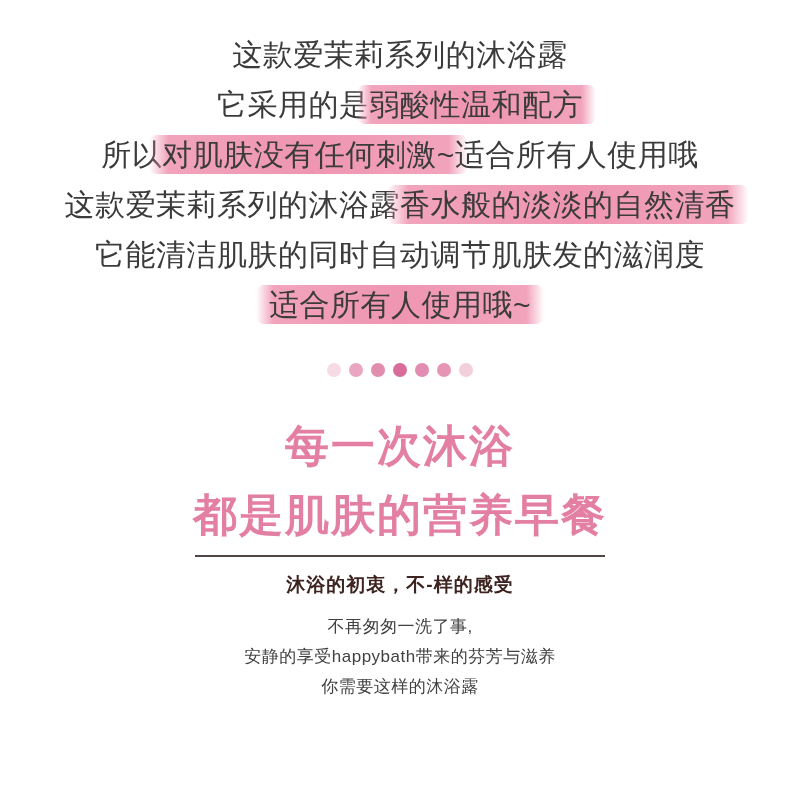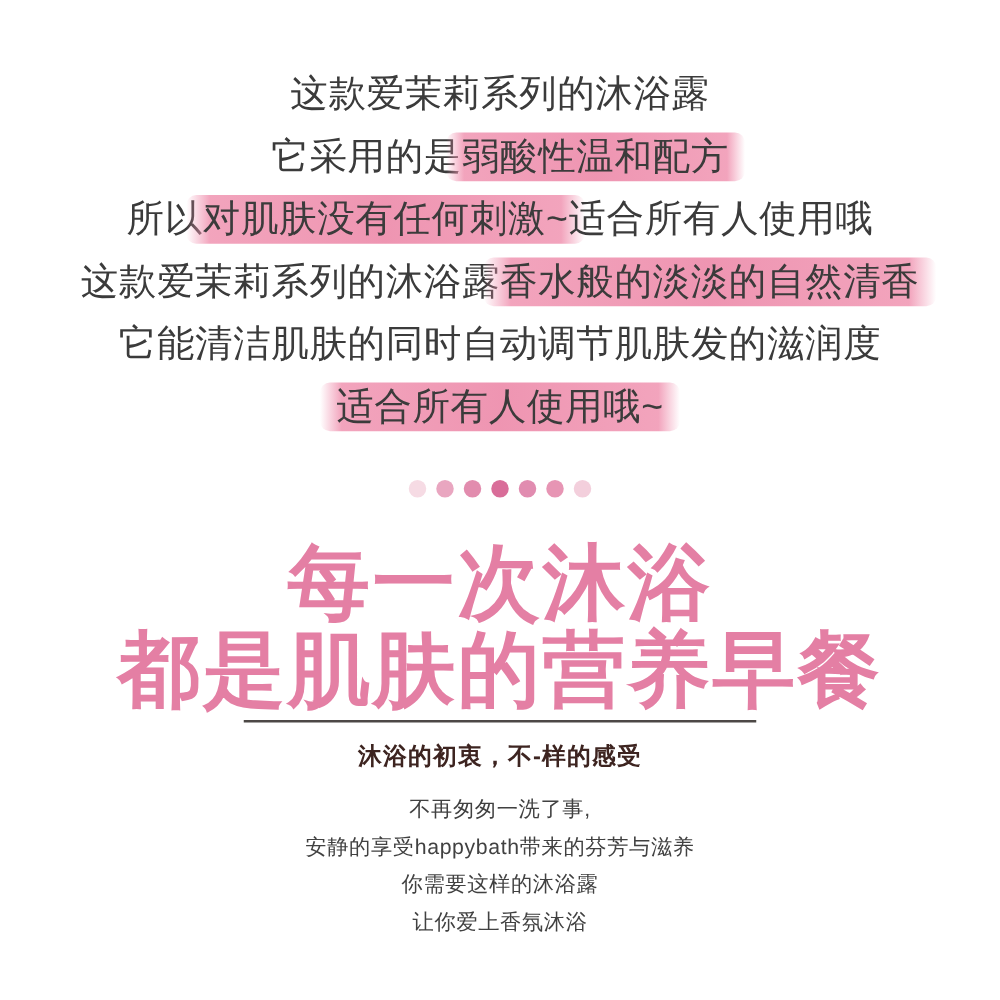--- a/index.html
+++ b/index.html
@@ -5,21 +5,21 @@
   html, body { margin: 0; padding: 0; }
   body {
     width: 800px; height: 800px;
     background: #ffffff;
     font-family: "Liberation Sans", "DejaVu Sans", sans-serif;
     overflow: hidden;
   }
   .page { width: 800px; height: 800px; text-align: center; }
 
   
-  .intro { padding-top: 51px; }
+  .intro { padding-top: 30px; }
   .intro-line {
     font-size: 30px;
     line-height: 50px;
     height: 50px;
     color: #3b3b3b;
     letter-spacing: 0.5px;
     white-space: nowrap;
   }
   .hl {
     background: linear-gradient(90deg,
@@ -41,21 +41,21 @@
     align-items: center;
     gap: 8px;
     height: 14px;
   }
   .dot { width: 14px; height: 14px; border-radius: 50%; display: inline-block; }
 
   
   .heading {
     margin-top: 34px;
     font-weight: 700;
-    font-size: 66px;
+    font-size: 44px;
     line-height: 69px;
     color: #e47fa4;
     letter-spacing: 2px;
     white-space: nowrap;
   }
 
   
   .rule {
     width: 410px;
     margin: 6px auto 0 auto;
@@ -114,16 +114,15 @@
   </div>
 
   <hr class="rule">
 
   <div class="subtitle">沐浴的初衷，不-样的感受</div>
 
   <div class="bodytext">
     <div class="body-line">不再匆匆一洗了事,</div>
     <div class="body-line">安静的享受happybath带来的芬芳与滋养</div>
     <div class="body-line">你需要这样的沐浴露</div>
-    <div class="body-line">让你爱上香氛沐浴</div>
   </div>
 
 </div>
 
 </body></html>

